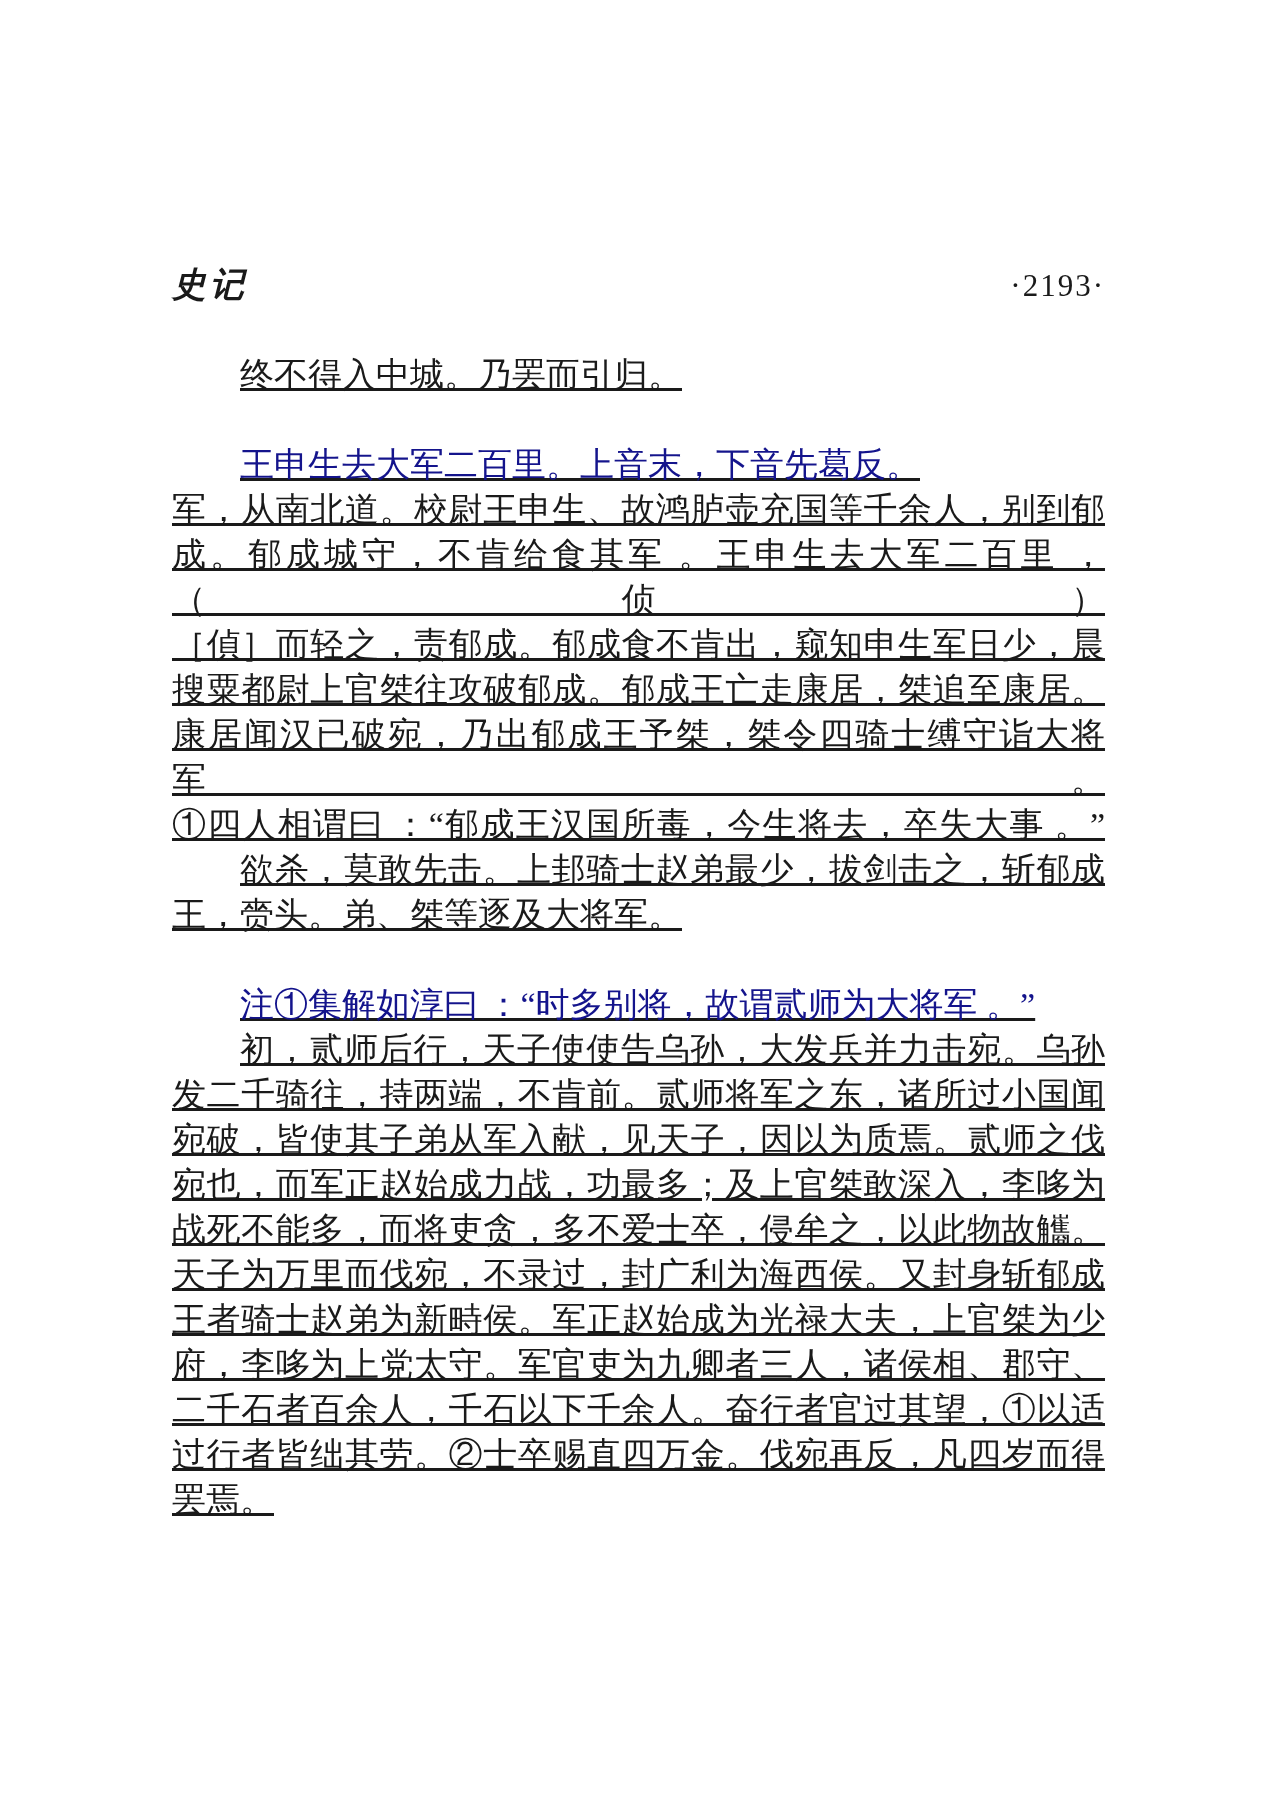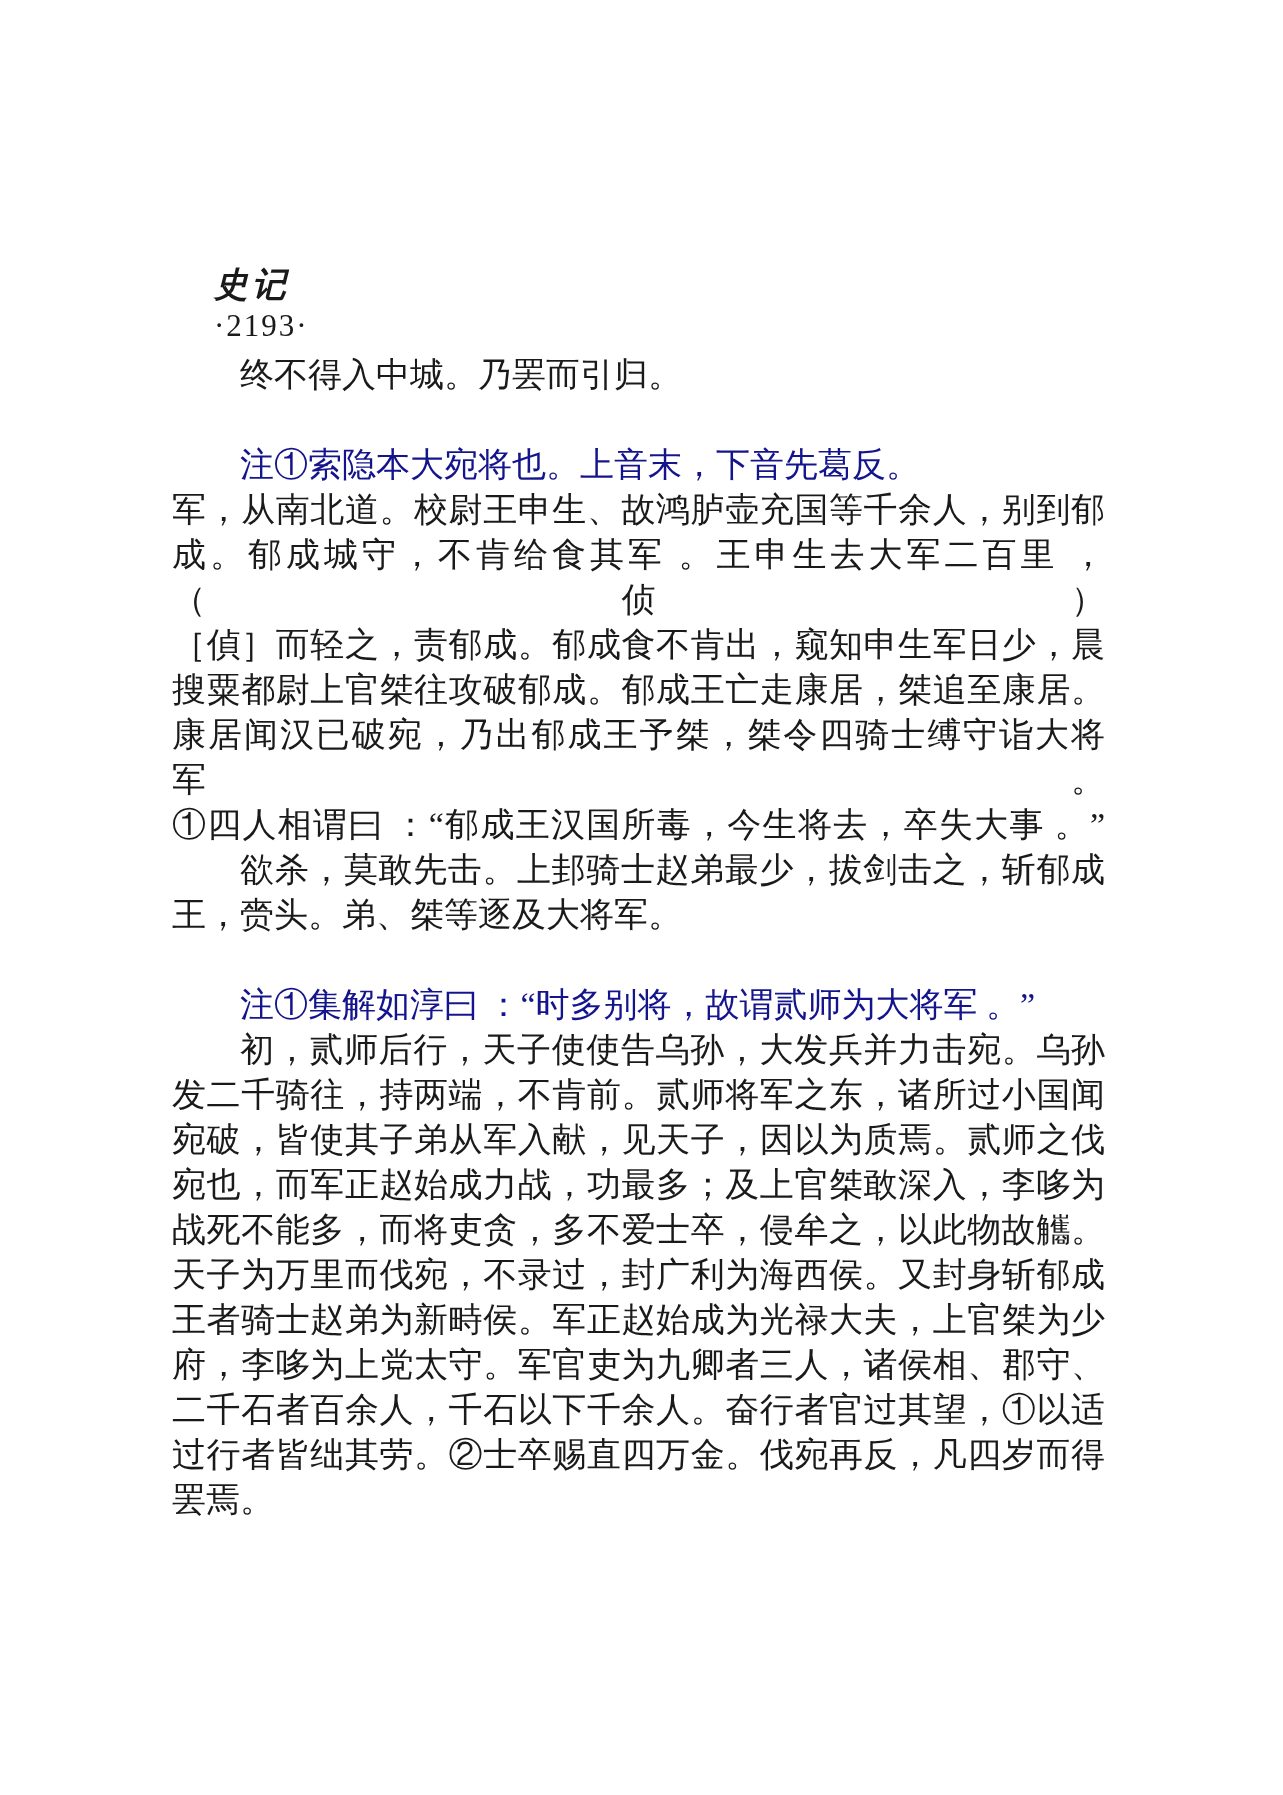--- a/index.html
+++ b/index.html
@@ -10,27 +10,26 @@
   .page {
     position: relative;
     width: 1283px;
     height: 1795px;
     background: #ffffff;
     overflow: hidden;
     font-family: "Liberation Serif", "DejaVu Serif", serif;
   }
   .page-header {
     position: absolute;
-    left: 166px;
+    left: 172px;
     top: 262px;
     width: 933px;
     display: flex;
     justify-content: space-between;
     align-items: baseline;
-    flex-direction: column;
   }
   .book-title {
     font-size: 34px;
     font-style: italic;
     font-weight: 600;
     color: #1a1a1a;
     letter-spacing: 4px;
   }
   .page-number {
     font-size: 31px;
@@ -40,20 +39,21 @@
   }
   .page-body {
     position: absolute;
     left: 172px;
     top: 352px;
     width: 933px;
     font-size: 34px;
     line-height: 45px;
     color: #1a1a1a;
     text-align: left;
+    text-decoration: underline;
   }
   .line {
     white-space: pre-wrap;
   }
   .line.indent {
     text-indent: 2em;
   }
   .line.note {
     color: #14148c;
   }
@@ -69,21 +69,21 @@
 </head>
 <body>
 
 <div class="page">
   <header class="page-header">
     <span class="book-title">史记</span>
     <span class="page-number">·2193·</span>
   </header>
   <main class="page-body" id="page-body">
       <div class="line indent">终不得入中城。乃罢而引归。</div>
-      <div class="line indent note gap">注①索隐本大宛将也。上音末，下音先葛反。</div>
+      <div class="line indent note gap">王申生去大军二百里。上音末，下音先葛反。</div>
       <div class="line justify">军，从南北道。校尉王申生、故鸿胪壶充国等千余人，别到郁</div>
       <div class="line justify">成。郁成城守，不肯给食其军 。王申生去大军二百里 ，（侦）</div>
       <div class="line justify">［偵］而轻之，责郁成。郁成食不肯出，窥知申生军日少，晨</div>
       <div class="line justify">搜粟都尉上官桀往攻破郁成。郁成王亡走康居，桀追至康居。</div>
       <div class="line justify">康居闻汉已破宛，乃出郁成王予桀，桀令四骑士缚守诣大将军。</div>
       <div class="line justify">①四人相谓曰 ：“郁成王汉国所毒，今生将去，卒失大事 。”</div>
       <div class="line indent justify">欲杀，莫敢先击。上邽骑士赵弟最少，拔剑击之，斩郁成</div>
       <div class="line">王，赍头。弟、桀等逐及大将军。</div>
       <div class="line indent note gap">注①集解如淳曰 ：“时多别将，故谓贰师为大将军 。”</div>
       <div class="line indent justify">初，贰师后行，天子使使告乌孙，大发兵并力击宛。乌孙</div>

